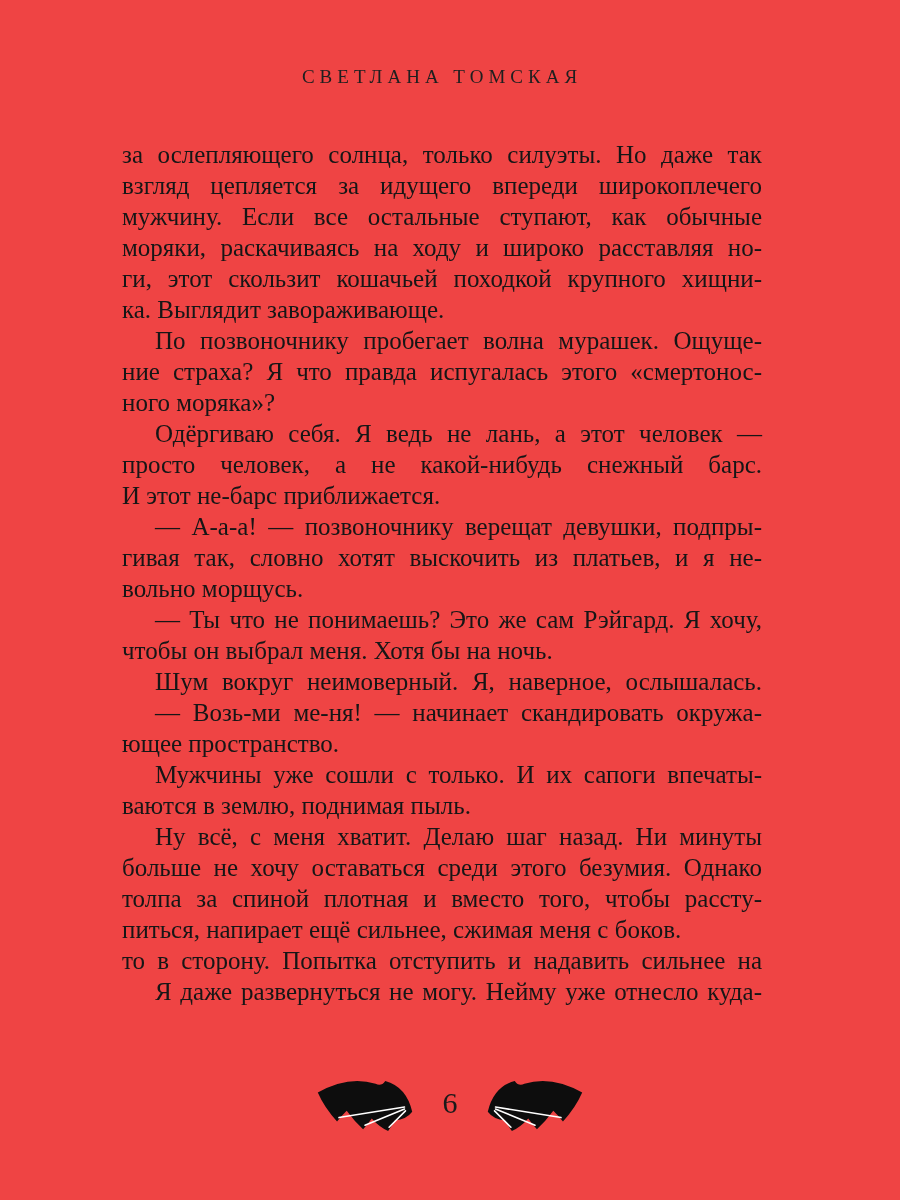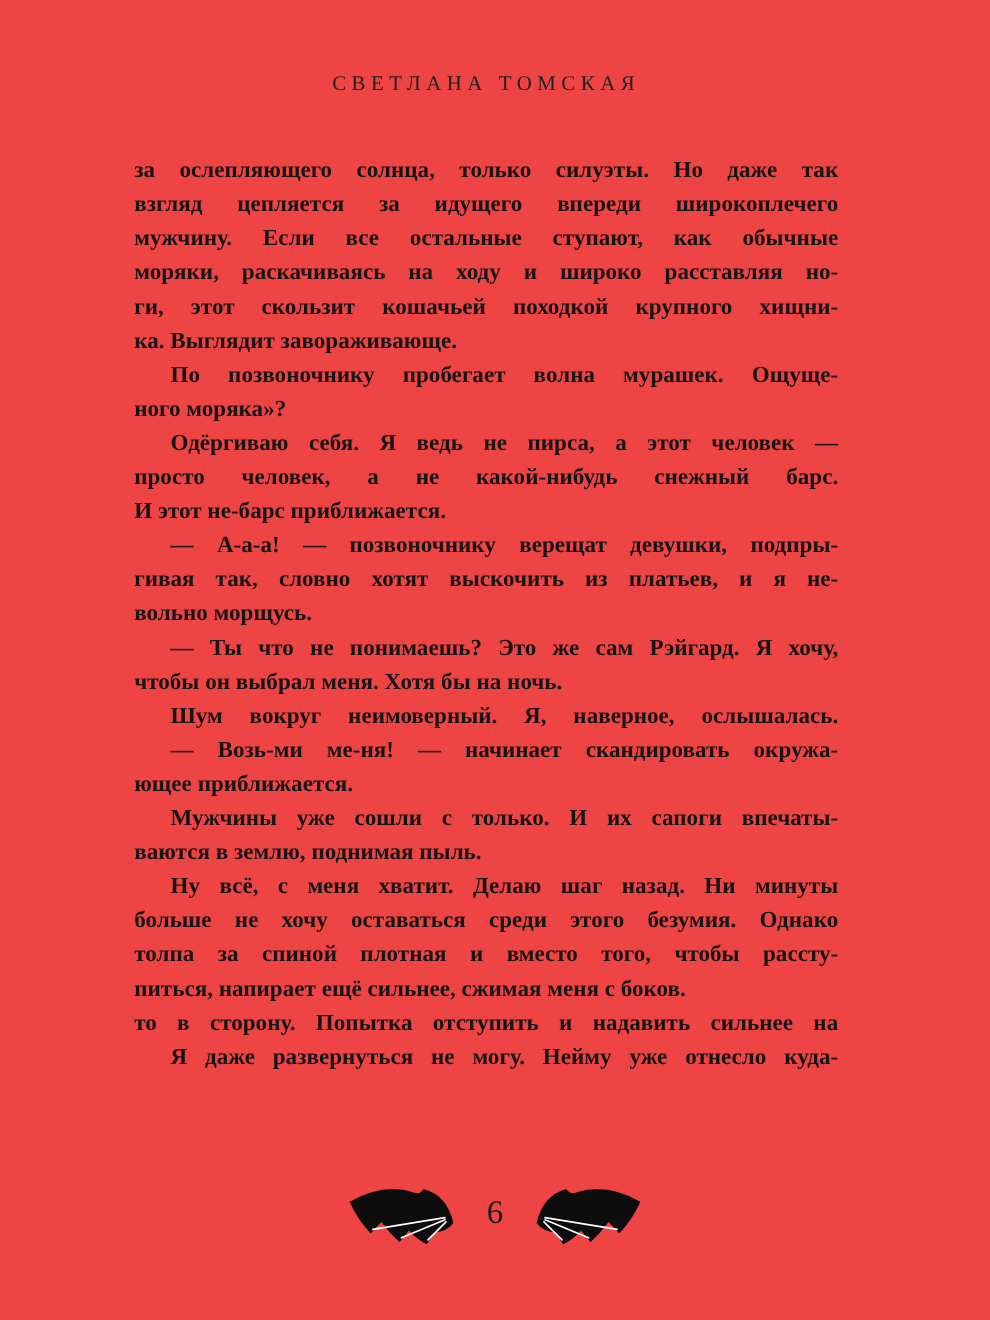--- a/index.html
+++ b/index.html
@@ -24,24 +24,23 @@
     text-align: center;
     font-size: 19px;
     letter-spacing: 5px;
     color: #1f1f1f;
   }
   .body-text {
     position: absolute;
     top: 139px;
     left: 122px;
     width: 640px;
-    font-size: 21px;
+    font-size: 25px;
     line-height: 31px;
     color: #161616;
-    font-weight: bold;
   }
   .para { margin: 0; }
   .line {
     text-align: justify;
     text-align-last: justify;
     white-space: normal;
   }
   .line.lastline {
     text-align-last: left;
   }
@@ -83,42 +82,43 @@
       <div class="para">
         <div class="line">за ослепляющего солнца, только силуэты. Но даже так</div>
         <div class="line">взгляд цепляется за идущего впереди широкоплечего</div>
         <div class="line">мужчину. Если все остальные ступают, как обычные</div>
         <div class="line">моряки, раскачиваясь на ходу и широко расставляя но-</div>
         <div class="line">ги, этот скользит кошачьей походкой крупного хищни-</div>
         <div class="line lastline">ка. Выглядит завораживающе.</div>
       </div>
       <div class="para">
         <div class="line indent">По позвоночнику пробегает волна мурашек. Ощуще-</div>
+        <div class="line">ние страха? Я что правда испугалась этого «смертонос-</div>
         <div class="line lastline">ного моряка»?</div>
       </div>
       <div class="para">
-        <div class="line indent">Одёргиваю себя. Я ведь не пирса, а этот человек —</div>
+        <div class="line indent">Одёргиваю себя. Я ведь не лань, а этот человек —</div>
         <div class="line">просто человек, а не какой-нибудь снежный барс.</div>
         <div class="line lastline">И этот не-барс приближается.</div>
       </div>
       <div class="para">
         <div class="line indent">— А-а-а! — позвоночнику верещат девушки, подпры-</div>
         <div class="line">гивая так, словно хотят выскочить из платьев, и я не-</div>
         <div class="line lastline">вольно морщусь.</div>
       </div>
       <div class="para">
         <div class="line indent">— Ты что не понимаешь? Это же сам Рэйгард. Я хочу,</div>
         <div class="line lastline">чтобы он выбрал меня. Хотя бы на ночь.</div>
       </div>
       <div class="para">
         <div class="line indent">Шум вокруг неимоверный. Я, наверное, ослышалась.</div>
       </div>
       <div class="para">
         <div class="line indent">— Возь-ми ме-ня! — начинает скандировать окружа-</div>
-        <div class="line lastline">ющее приближается.</div>
+        <div class="line lastline">ющее пространство.</div>
       </div>
       <div class="para">
         <div class="line indent">Мужчины уже сошли с только. И их сапоги впечаты-</div>
         <div class="line lastline">ваются в землю, поднимая пыль.</div>
       </div>
       <div class="para">
         <div class="line indent">Ну всё, с меня хватит. Делаю шаг назад. Ни минуты</div>
         <div class="line">больше не хочу оставаться среди этого безумия. Однако</div>
         <div class="line">толпа за спиной плотная и вместо того, чтобы рассту-</div>
         <div class="line lastline">питься, напирает ещё сильнее, сжимая меня с боков.</div>

